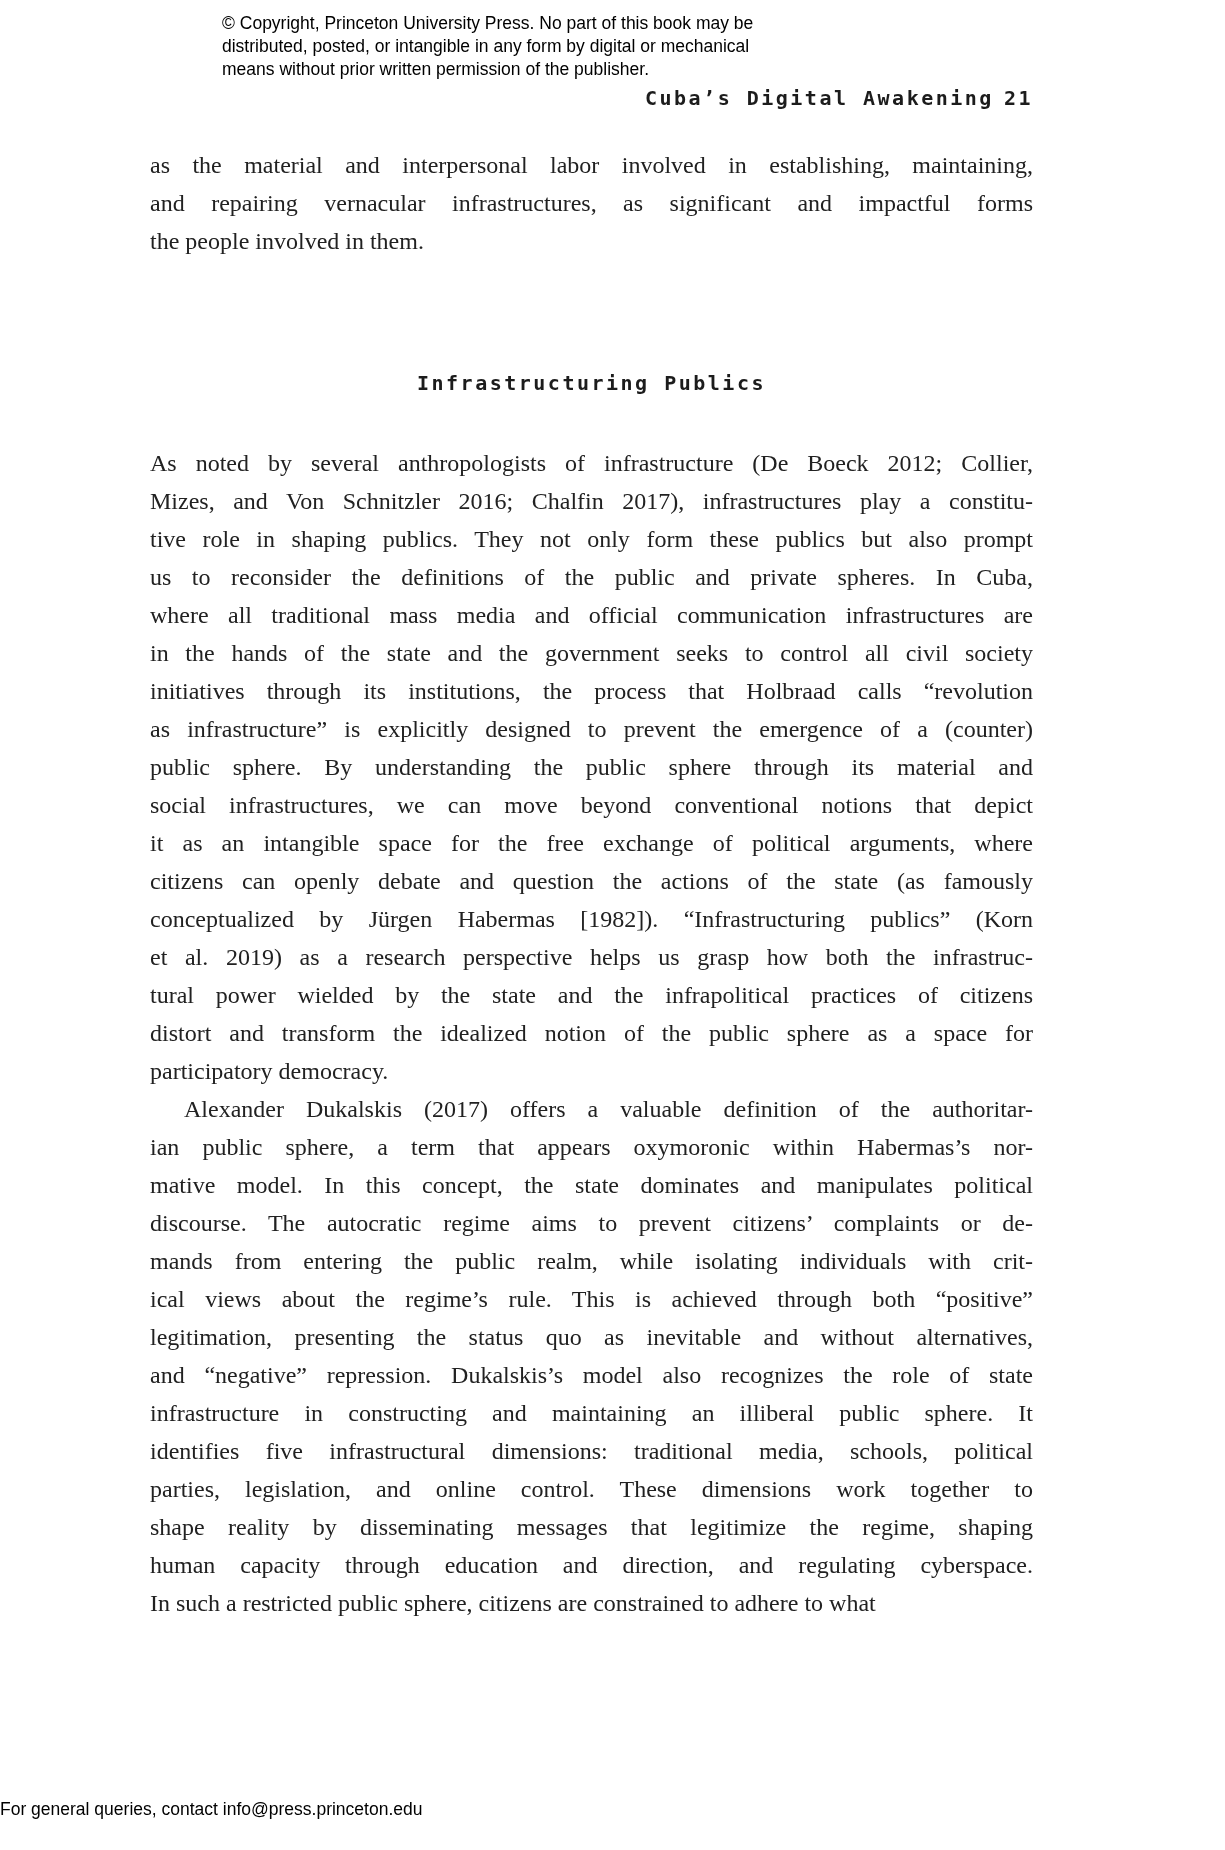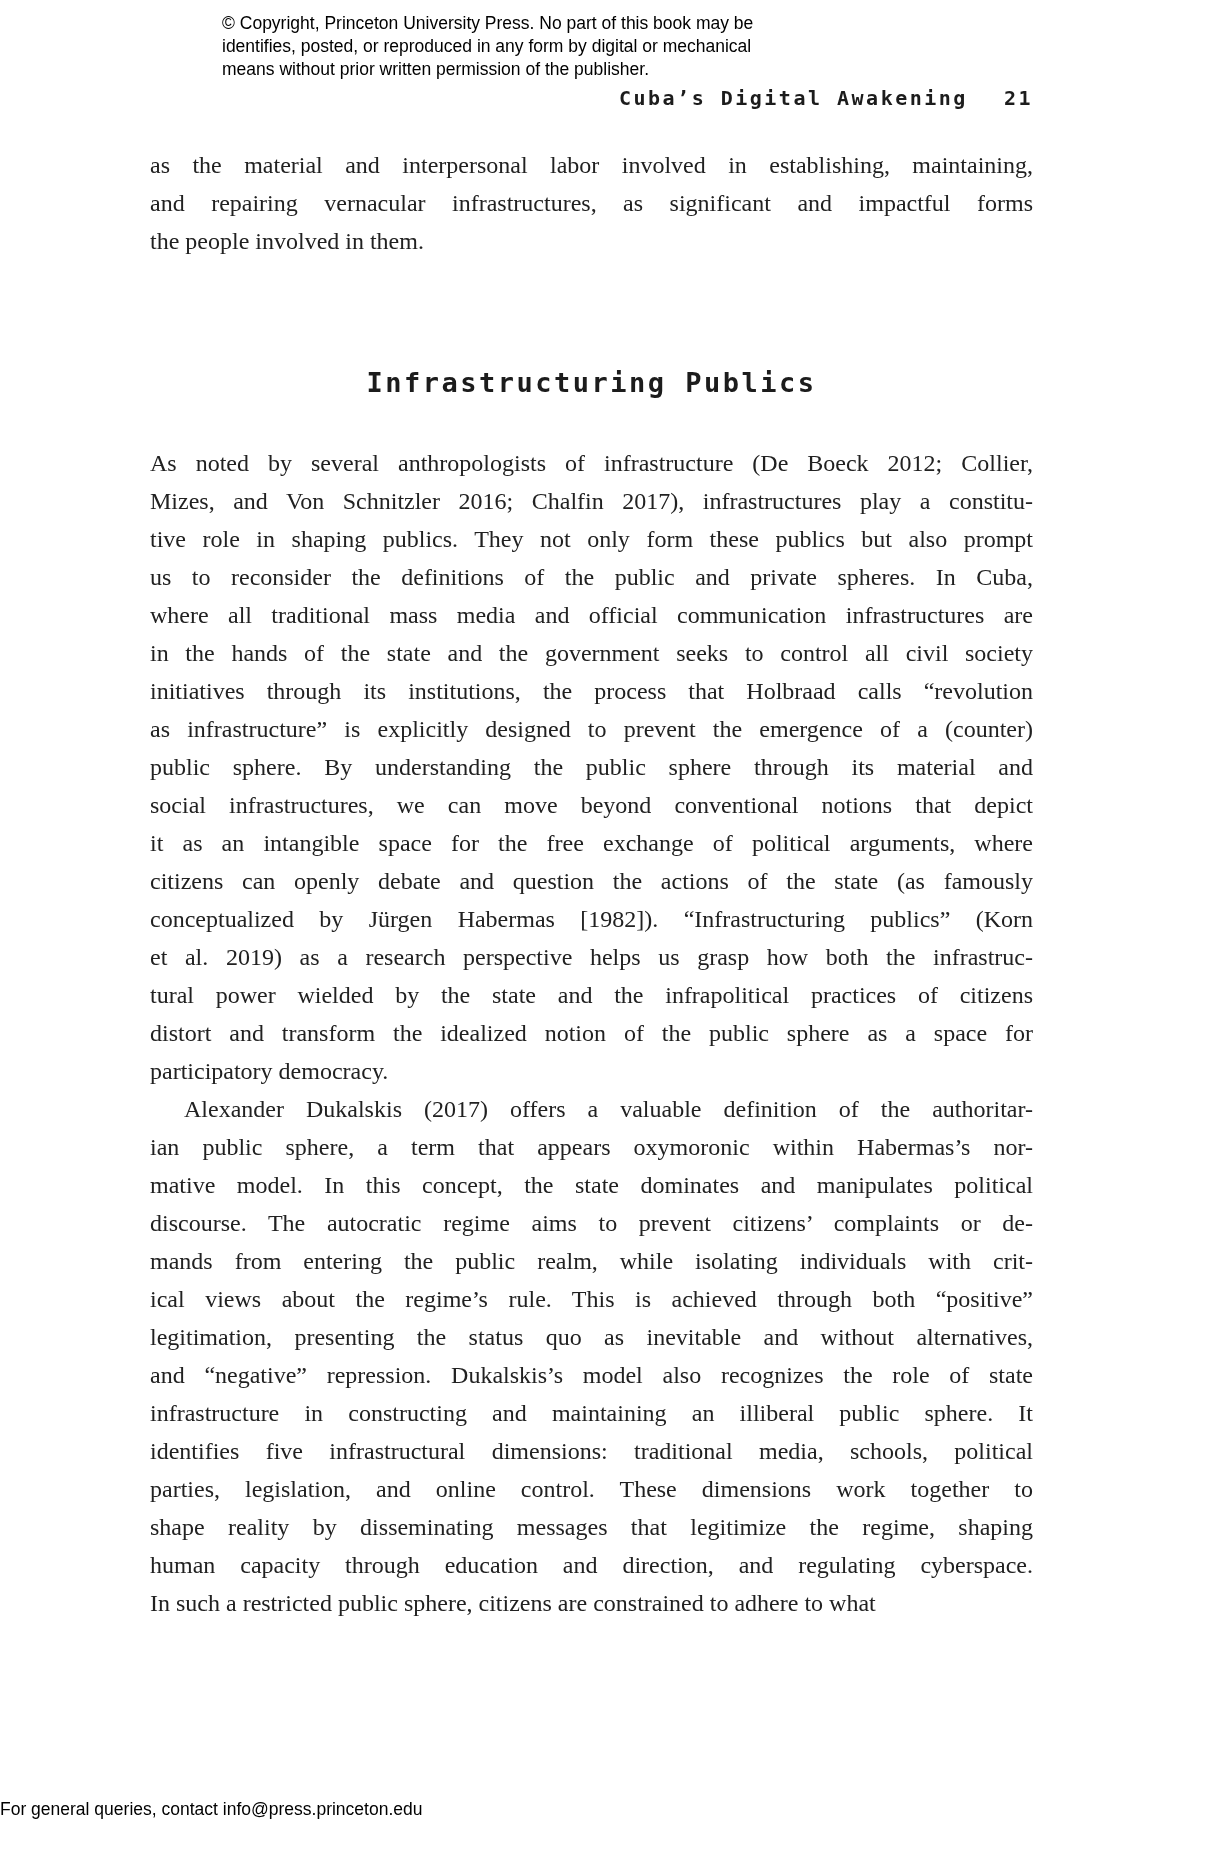--- a/index.html
+++ b/index.html
@@ -25,38 +25,38 @@
     position: absolute;
     top: 86px;
     right: 192px;
     font-family: "DejaVu Sans Mono", monospace;
     font-weight: bold;
     font-size: 20px;
     letter-spacing: 2.5px;
     color: #1c1c1c;
     display: flex;
     align-items: flex-start;
-    gap: 36px;
+    gap: 10px;
     white-space: nowrap;
   }
   .text-column {
     position: absolute;
     left: 150px;
     top: 146px;
     width: 883px;
     font-family: "Liberation Serif", "DejaVu Serif", serif;
     font-size: 24px;
     line-height: 38px;
     color: #212121;
   }
   .section-heading {
     text-align: center;
     font-family: "DejaVu Sans Mono", monospace;
     font-weight: bold;
-    font-size: 27px;
+    font-size: 20px;
     letter-spacing: 2.5px;
     line-height: 30px;
     color: #1c1c1c;
     margin: 108px 0 46px 0;
   }
   .line {
     text-align: justify;
     text-align-last: justify;
   }
   .line.last { text-align-last: left; }
@@ -72,21 +72,21 @@
     color: #000000;
   }
 </style>
 </head>
 <body>
 
 <div class="page">
 
   <div class="copyright">
       <div class="line">© Copyright, Princeton University Press. No part of this book may be</div>
-      <div class="line">identifies, posted, or reproduced in any form by digital or mechanical</div>
+      <div class="line">distributed, posted, or intangible in any form by digital or mechanical</div>
       <div class="line last">means without prior written permission of the publisher.</div>
     </div>
 
   <div class="running-head">
     <span>Cuba’s Digital Awakening</span>
     <span>21</span>
   </div>
 
   <div class="text-column">
 

